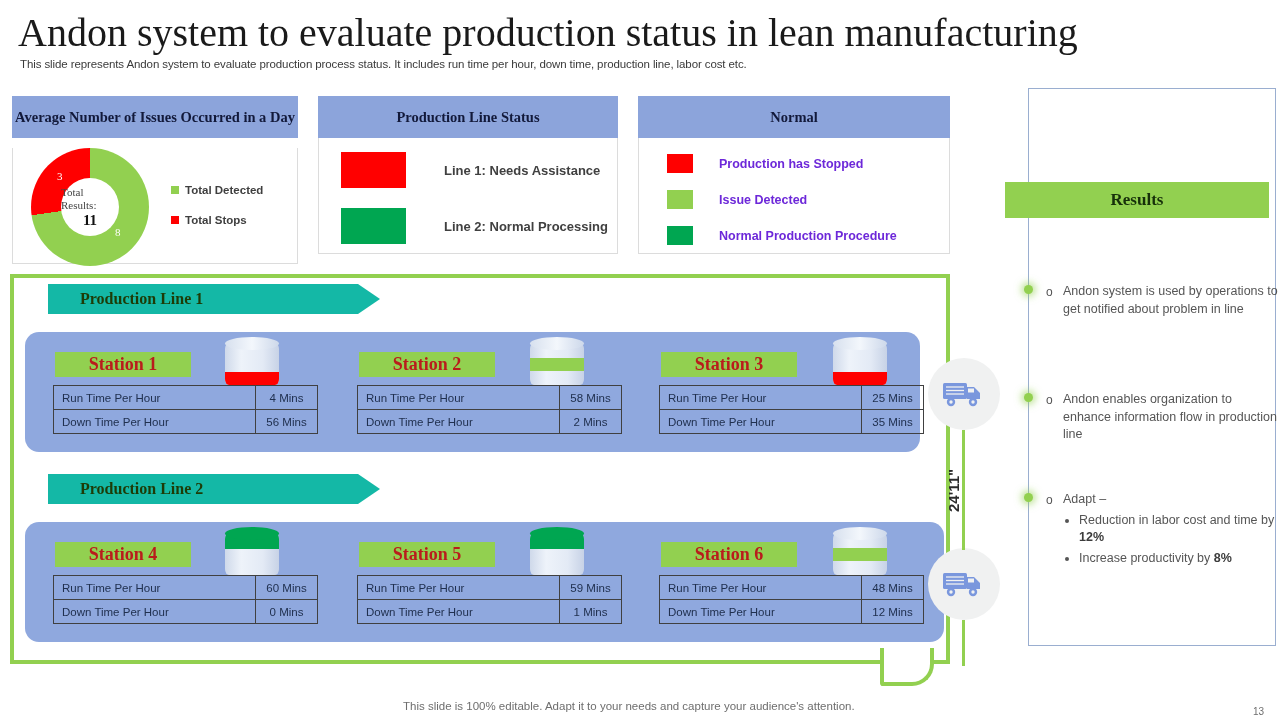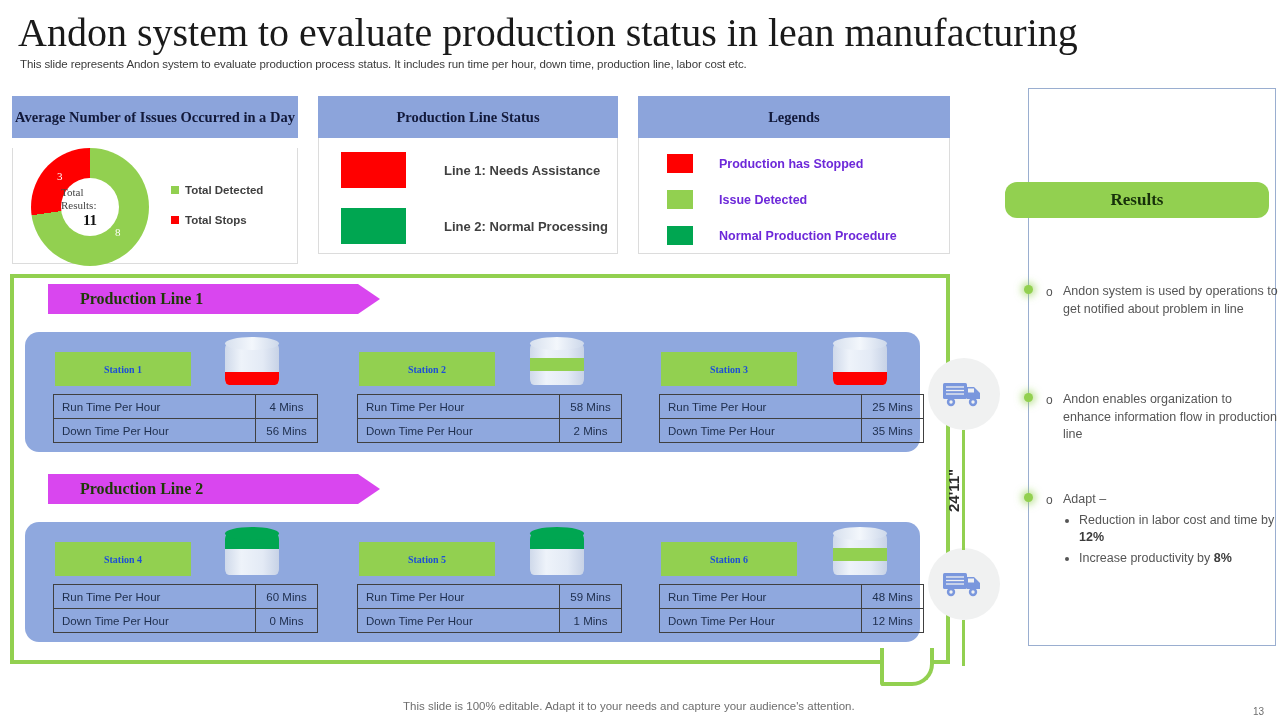--- a/index.html
+++ b/index.html
@@ -67,34 +67,34 @@
     border:4px solid #92D050;box-sizing:border-box;background:transparent;
   }
   .frame-notch{
     position:absolute;left:880px;top:648px;width:46px;height:34px;
     background:#fff;border-left:4px solid #92D050;border-right:4px solid #92D050;
     border-bottom:4px solid #92D050;border-bottom-left-radius:3px;border-bottom-right-radius:22px;
   }
 
   
   .line-tag{
-    position:absolute;height:30px;background:#d946ef;color:#1d3b06;
+    position:absolute;height:30px;background:#14b8a6;color:#1d3b06;
     font-family:"Liberation Serif",serif;font-weight:bold;font-size:16px;
     display:flex;align-items:center;padding-left:32px;
     clip-path:polygon(0 0, calc(100% - 22px) 0, 100% 50%, calc(100% - 22px) 100%, 0 100%);
   }
 
   
   .stn-panel{
     position:absolute;background:#8FA8DE;border-radius:14px;
   }
   .stn{position:absolute;width:270px;}
   .stn-badge{
-    width:136px;height:34px;background:#92D050;color:#1d4ed8;
-    font-family:"Liberation Serif",serif;font-weight:bold;font-size:10px;
+    width:136px;height:25px;background:#92D050;color:#b91c1c;
+    font-family:"Liberation Serif",serif;font-weight:bold;font-size:18px;
     display:flex;align-items:center;justify-content:center;margin-left:2px;
   }
   .stn-table{
     margin-top:8px;border:1px solid #e8eefb;border-collapse:collapse;width:265px;
   }
   .stn-table td{
     border:1px solid #404040;height:23px;font-size:11.5px;color:#20304f;
     padding:0 8px;
   }
   .stn-table td.k{width:185px;}
@@ -125,21 +125,21 @@
   }
 
   
   .res-box{
     position:absolute;left:1028px;top:88px;width:248px;height:558px;
     border:1px solid #9aaed0;box-sizing:border-box;background:#fff;
   }
   .res-head{
     position:absolute;left:1005px;top:182px;width:264px;height:36px;background:#92D050;
     display:flex;align-items:center;justify-content:center;
-    font-family:"Liberation Serif",serif;font-weight:bold;font-size:17px;color:#17300a;border-radius:12px;
+    font-family:"Liberation Serif",serif;font-weight:bold;font-size:17px;color:#17300a;
   }
   .res-item{position:absolute;width:215px;}
   .res-bullet-dot{
     position:absolute;width:9px;height:9px;border-radius:50%;background:#92D050;
     box-shadow:0 0 7px 3px rgba(146,208,80,.55);
   }
   .res-o{position:absolute;font-size:12px;color:#555;}
   .res-text{font-size:12.5px;line-height:17.5px;color:#555;}
   .sub-ul{margin:2px 0 0 0;padding-left:16px;}
   .sub-ul li{font-size:12.5px;line-height:17.5px;color:#555;margin-top:3px;}
@@ -190,21 +190,21 @@
       <div class="lbl">Line 1: Needs Assistance</div>
     </div>
     <div class="srow">
       <div class="swatch-big" style="background:#00A651;"></div>
       <div class="lbl">Line 2: Normal Processing</div>
     </div>
   </div>
 </div>
 
 <div class="card" style="left:638px;top:96px;width:312px;">
-  <div class="card-head" style="height:42px;width:312px;">Legends</div>
+  <div class="card-head" style="height:42px;width:312px;">Normal</div>
   <div class="card-body" style="height:116px;width:312px;padding:16px 0 0 28px;">
     <div class="lrow">
       <div class="sw" style="background:#FF0000;"></div>
       <div class="lbl2">Production has Stopped</div>
     </div>
     <div class="lrow">
       <div class="sw" style="background:#92D050;"></div>
       <div class="lbl2">Issue Detected</div>
     </div>
     <div class="lrow" style="margin-bottom:0;">
@@ -287,21 +287,21 @@
         <div class="band" style="bottom:0;background:#FF0000;"></div>
       </div>
     <div class="top"></div>
   </div>
 </div>
 
 <div class="line-tag" style="left:48px;top:474px;width:300px;">
   <span>Production Line 2</span>
 </div>
 
-<div class="stn-panel" style="left:25px;top:522px;width:895px;height:120px;">
+<div class="stn-panel" style="left:25px;top:522px;width:895px;height:120px;padding-left:24px;">
 
   <div class="stn" style="left:28px;top:20px;">
     <div class="stn-badge">Station 4</div>
     <table class="stn-table">
       <tbody>
           <tr>
         <td class="k">Run Time Per Hour</td>
         <td class="v">60 Mins</td>
       </tr>
       <tr>

